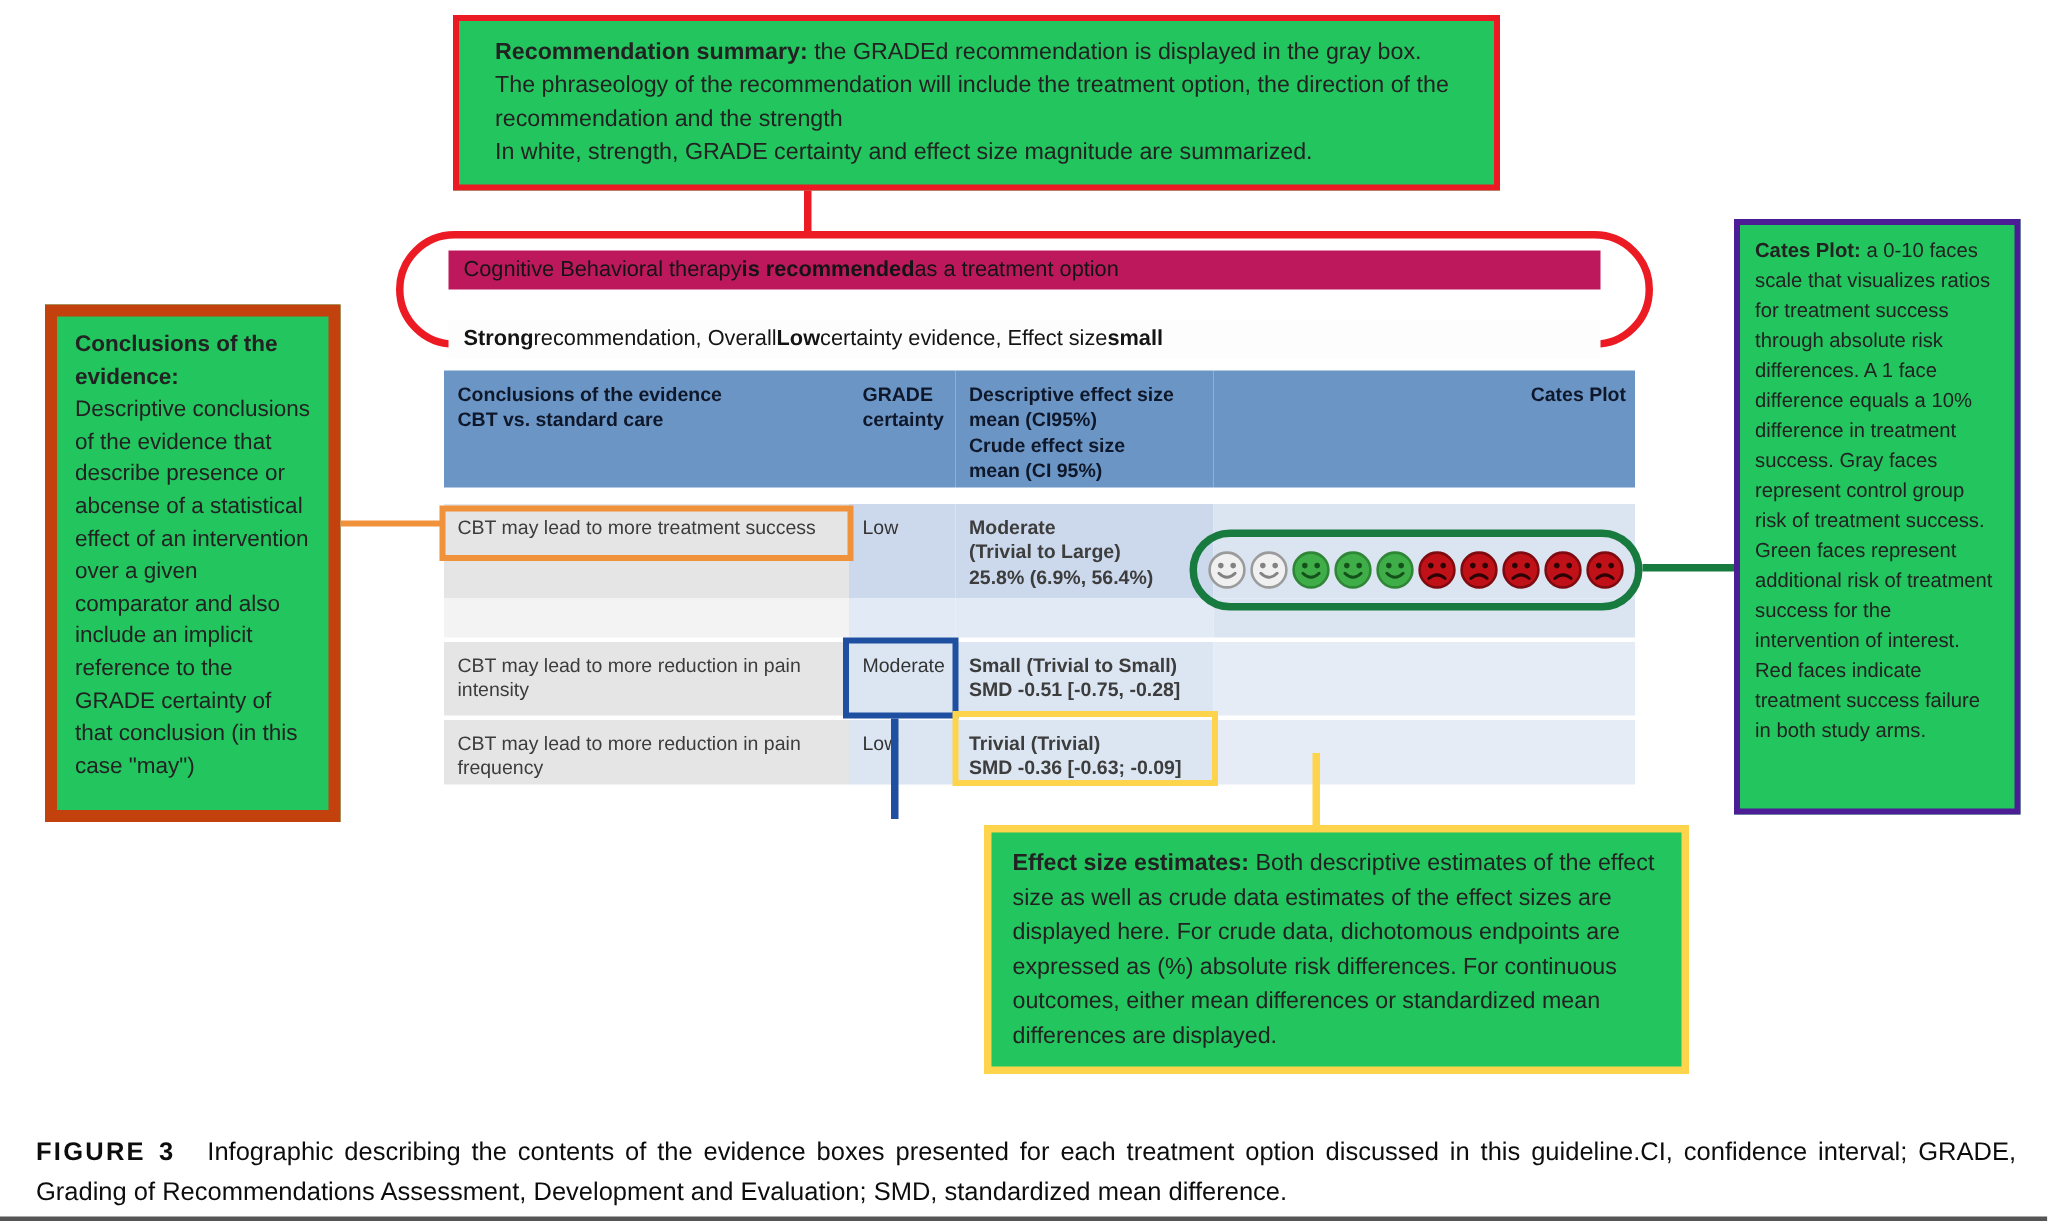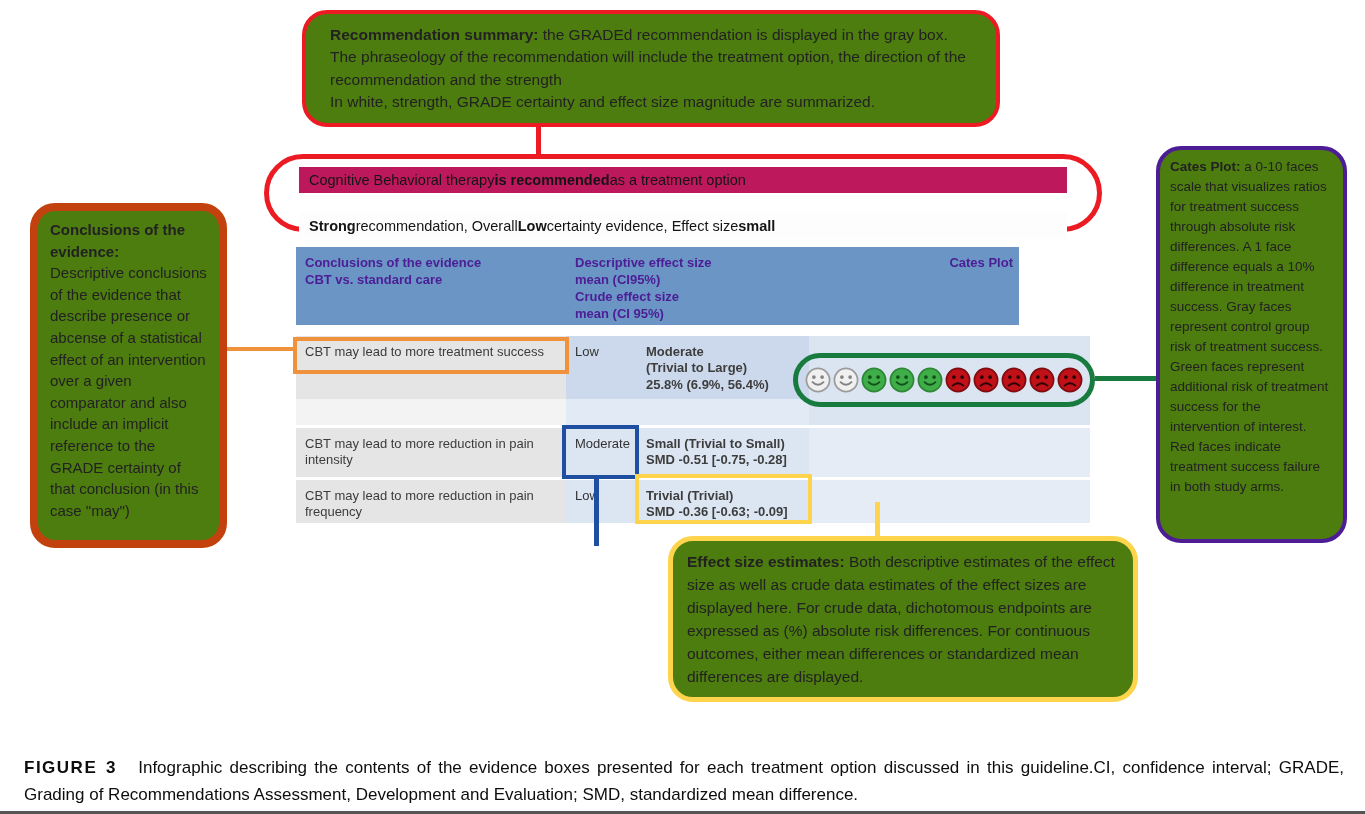--- a/index.html
+++ b/index.html
@@ -9,26 +9,26 @@
     height: 814px;
     background: #ffffff;
     font-family: "Liberation Sans", sans-serif;
     color: #1a1a1a;
     overflow: hidden;
   }
   .abs { position: absolute; box-sizing: border-box; }
   .b { font-weight: bold; }
 
   
-  .callout { background: #4d7c0f; font-size: 15px; line-height: 1.44; color: #222; border-radius: 25px; }
+  .callout { background: #22c55e; font-size: 15px; line-height: 1.44; color: #222; }
   .red-box    { left: 302px; top: 10px;  width: 698px; height: 117px; border: 4px solid #ec1b23; padding: 10px 24px; font-size: 15.5px; }
   .orange-box { left: 30px;  top: 203px; width: 197px; height: 345px; border: 8px solid #c2410c; padding: 8px 12px; }
   .green-box  { left: 1156px; top: 146px; width: 191px; height: 397px; border: 4px solid #4c1d95; padding: 7px 10px; font-size: 13.5px; line-height: 1.48; }
   .blue-box   { left: 279px; top: 546px; width: 347px; height: 169px; border: 5px solid #1f4fa0; padding: 10px 14px; font-size: 15.5px; line-height: 1.48; }
-  .yellow-box { left: 656px; top: 536px; width: 470px; height: 166px; border: 5px solid #fdd44c; padding: 10px 14px; font-size: 15.5px; line-height: 1.48; margin-left: 12px; }
+  .yellow-box { left: 656px; top: 550px; width: 470px; height: 166px; border: 5px solid #fdd44c; padding: 10px 14px; font-size: 15.5px; line-height: 1.48; }
   .callout .title-block { font-weight: bold; }
 
   
   .line { position: absolute; }
   .red-vline    { left: 536px;  top: 127px; width: 5px;  height: 29px; background: #ec1b23; }
   .orange-hline { left: 227px;  top: 347px; width: 68px; height: 4px;  background: #f0913c; }
   .green-hline  { left: 1095px; top: 376px; width: 61px; height: 5px;  background: #177a3e; }
   .blue-vline   { left: 594px;  top: 479px; width: 5px;  height: 67px; background: #1f4fa0; }
   .yellow-vline { left: 875px;  top: 502px; width: 5px;  height: 50px; background: #fdd44c; }
 
@@ -45,21 +45,21 @@
   
   .evtable { left: 296px; top: 247px; width: 794px; }
   .trow { display: flex; }
   .thead { height: 78px; margin-bottom: 11px; }
   .r1  { height: 63px; }
   .r1b { height: 26px; margin-bottom: 3px; }
   .r2  { height: 49px; margin-bottom: 3px; }
   .r3  { height: 43px; }
   .cell { box-sizing: border-box; padding: 8px 6px 6px 9px; font-size: 13px; white-space: pre-line; line-height: 1.25; overflow: hidden; }
   .c1 { width: 270px; } .c2 { width: 71px; } .c3 { width: 172px; } .c4 { width: 281px; text-align: right; }
-  .h  { background: #6a95c5; color: #4c1d95; font-weight: bold; font-size: 13px; line-height: 1.32; padding-top: 7px; }
+  .h  { background: #6a95c5; color: #0f172a; font-weight: bold; font-size: 13px; line-height: 1.32; padding-top: 7px; }
   .bg-gray       { background: #e5e5e5; color: #3c3c3c; }
   .bg-gray-light { background: #f3f3f3; }
   .bg-blue-md    { background: #ccd9ec; color: #333; }
   .bg-blue       { background: #dce6f3; color: #333; }
   .bg-blue-pale  { background: #e2eaf6; }
   .bg-c4a        { background: #dbe5f2; }
   .bg-c4b        { background: #e6ecf6; }
   .eff { font-weight: bold; color: #3d3d3d; }
 
   
@@ -117,20 +117,22 @@
     <div class="title-block">Conclusions of the evidence:</div>
     <div>Descriptive conclusions of the evidence that describe presence or abcense of a statistical effect of an intervention over a given comparator and also include an implicit reference to the GRADE certainty of that conclusion (in this case "may")</div>
   </div>
 
   <div class="line orange-hline"></div>
 
   <div class="abs evtable">
     <div class="trow thead">
       <div class="cell c1 h">Conclusions of the evidence
 CBT vs. standard care</div>
+      <div class="cell c2 h">GRADE
+certainty</div>
       <div class="cell c3 h">Descriptive effect size
 mean (CI95%)
 Crude effect size
 mean (CI 95%)</div>
       <div class="cell c4 h">Cates Plot</div>
     </div>
     <div class="trow r1">
       <div class="cell c1 bg-gray">CBT may lead to more treatment success</div>
       <div class="cell c2 bg-blue-md">Low</div>
       <div class="cell c3 bg-blue-md eff">Moderate

